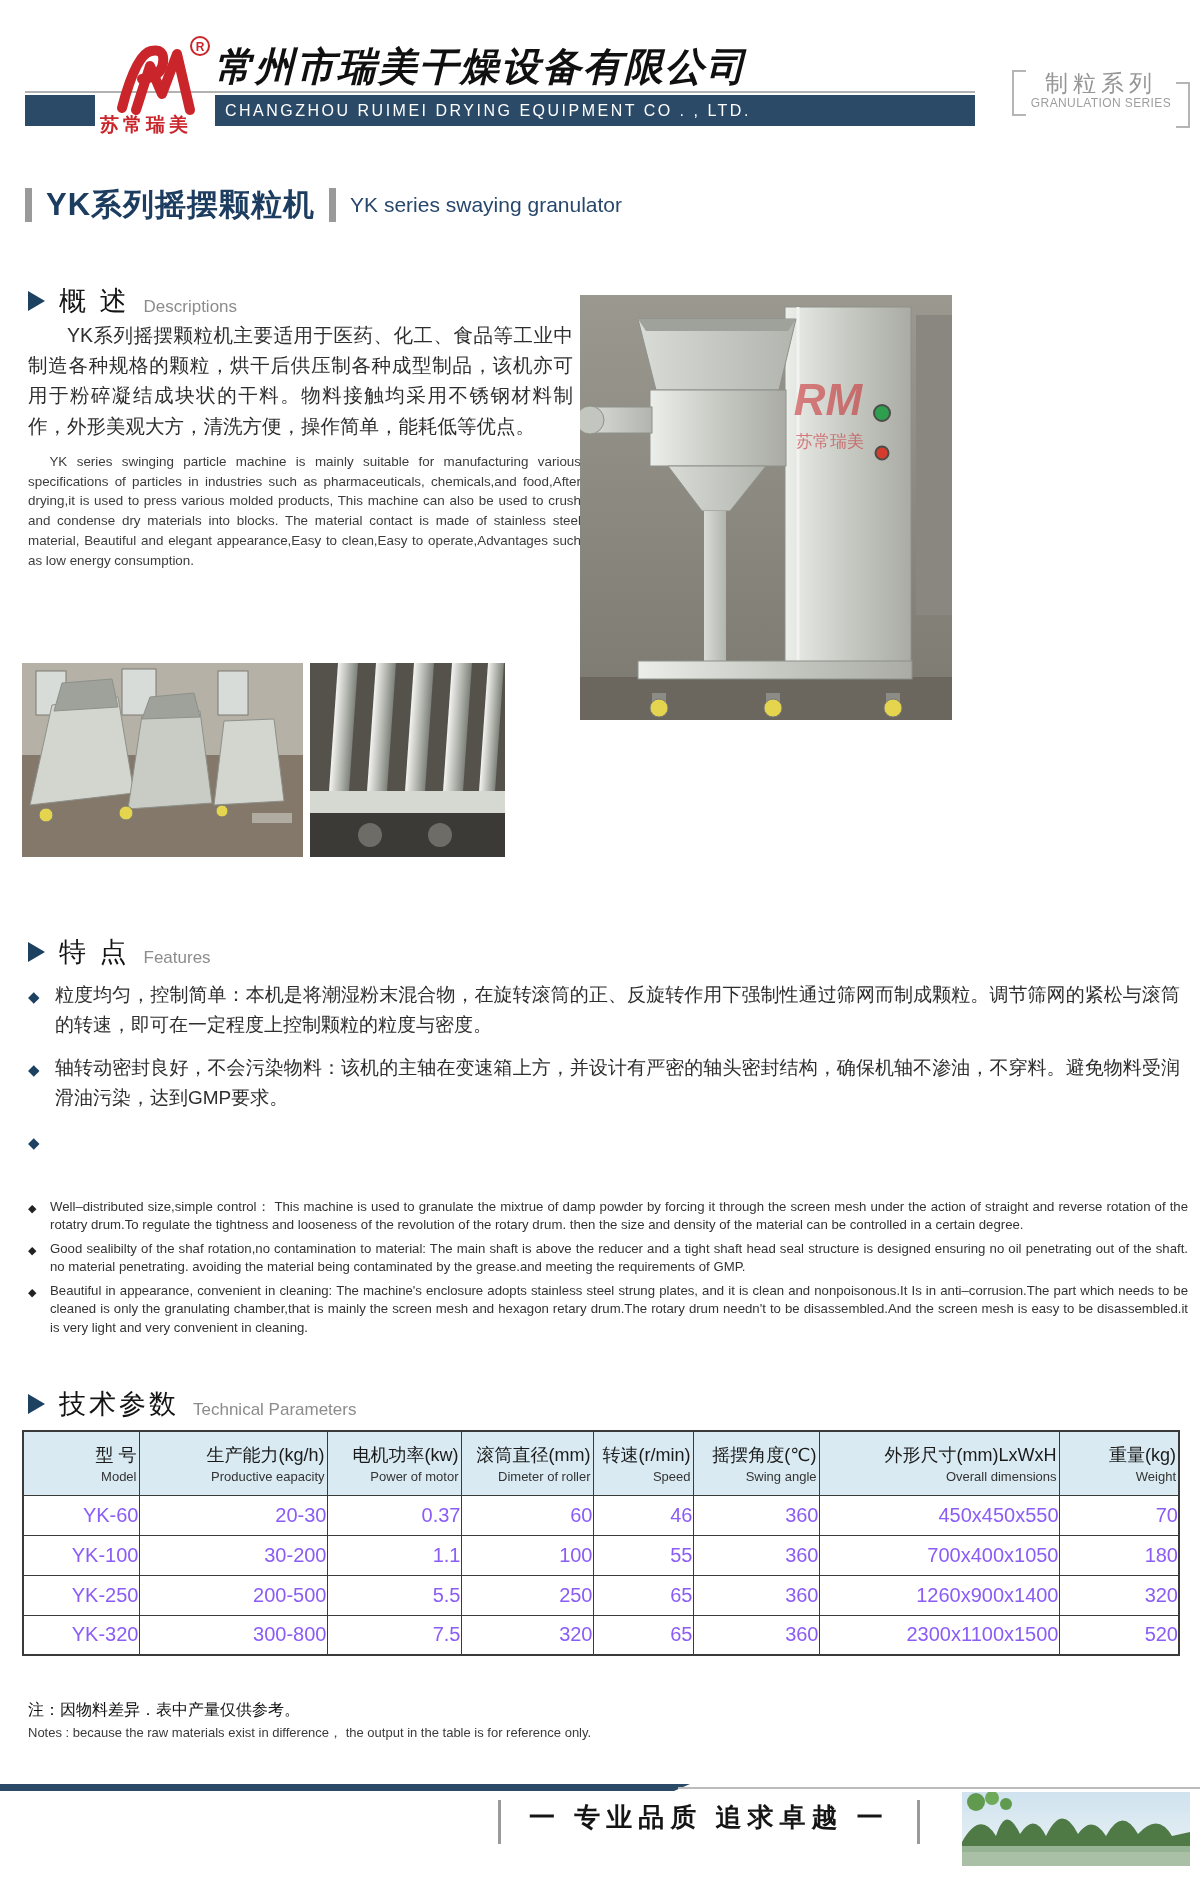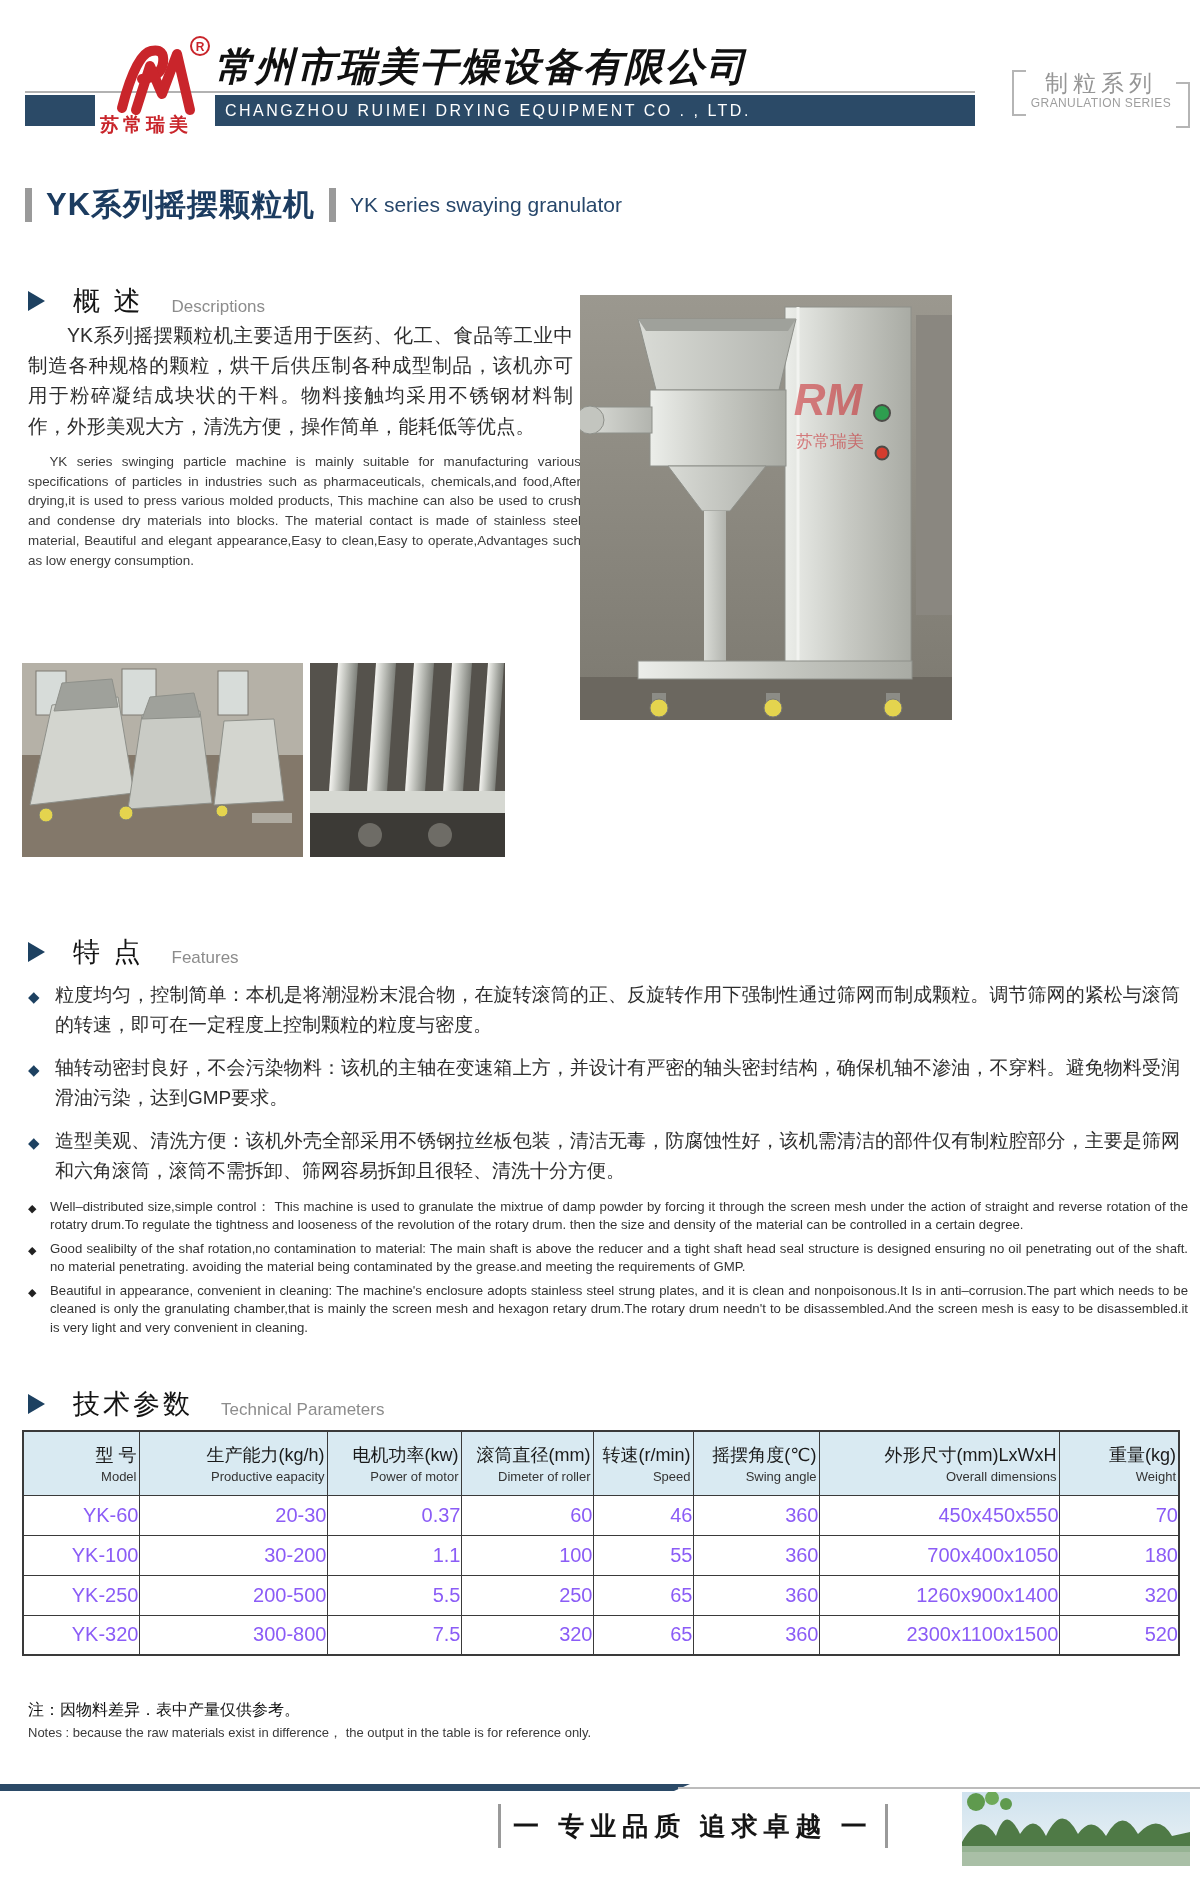--- a/index.html
+++ b/index.html
@@ -21,21 +21,21 @@
   .series-cn{font-size:23px;letter-spacing:5px;line-height:1.15;color:#969696}
   .series-en{font-size:12px;letter-spacing:.4px;color:#9e9e9e}
 
   
   .title-row{left:25px;top:184px;display:flex;align-items:center;gap:14px}
   .vbar{width:7px;height:34px;background:#9a9a9a}
   .title-cn{color:#1c3c60;font-size:31px;font-weight:bold;letter-spacing:1px;white-space:nowrap}
   .title-en{color:#27476b;font-size:21px;white-space:nowrap}
 
   
-  .sec{display:flex;align-items:center;gap:28px}
+  .sec{display:flex;align-items:center;gap:14px}
   .tri{width:0;height:0;border-left:17px solid #1d4161;border-top:10px solid transparent;border-bottom:10px solid transparent}
   .sec-cn{font-size:27px;color:#141414;letter-spacing:3px;white-space:nowrap}
   .sec-en{font-size:17px;color:#8c8c8c;white-space:nowrap;align-self:flex-end;padding-bottom:2px}
 
   
   .sec-desc{left:28px;top:283px}
   .desc-cn{left:28px;top:320px;width:545px;font-size:19.5px;line-height:1.55;color:#2e2e2e;text-align:justify;text-indent:2em}
   .desc-en{left:28px;top:452px;width:553px;font-size:13.4px;line-height:1.47;color:#3c3c3c;text-align:justify;text-indent:1.6em}
 
   
@@ -63,21 +63,21 @@
   .th-en{display:block;font-size:13px;color:#333;margin-top:2px}
   .ptable td{height:40px;font-size:20px;color:#8b5cf6}
 
   .note{left:28px;top:1700px}
   .note-cn{font-size:16px;color:#111}
   .note-en{font-size:13px;color:#3a3a3a;margin-top:3px}
 
   
   .foot-navy{left:0;top:1784px;width:690px;height:7px;background:#2b4a67;clip-path:polygon(0 0,100% 0,calc(100% - 16px) 100%,0 100%)}
   .foot-gray{left:678px;top:1787px;width:522px;height:2px;background:#bcbcbc}
-  .slogan-row{left:498px;top:1800px;display:flex;align-items:center;gap:12px;height:52px}
+  .slogan-row{left:498px;top:1800px;display:flex;align-items:flex-start;gap:28px;height:52px}
   .vbar2{width:3px;height:44px;background:#9a9a9a}
   .slogan-text{font-size:26px;font-weight:bold;color:#151515;letter-spacing:6px;white-space:nowrap}
   .foot-photo{left:962px;top:1792px;width:228px;height:74px}
 </style>
 </head>
 <body>
 
 <div class="page">
 
   <div class="abs hdr-topline"></div>
@@ -215,21 +215,21 @@
 
   <div class="abs sec sec-feat">
     <div class="tri"></div>
     <div class="sec-cn">特  点</div>
     <div class="sec-en">Features</div>
   </div>
 
   <div class="abs feat-cn">
     <div class="item"><span class="diamond">◆</span><span>粒度均匀，控制简单：本机是将潮湿粉末混合物，在旋转滚筒的正、反旋转作用下强制性通过筛网而制成颗粒。调节筛网的紧松与滚筒的转速，即可在一定程度上控制颗粒的粒度与密度。</span></div>
     <div class="item"><span class="diamond">◆</span><span>轴转动密封良好，不会污染物料：该机的主轴在变速箱上方，并设计有严密的轴头密封结构，确保机轴不渗油，不穿料。避免物料受润滑油污染，达到GMP要求。</span></div>
-    <div class="item"><span class="diamond">◆</span><span>造型美观、清洗方便：该机外壳全部采用不锈钢拉丝板包装，清洁无毒，防腐蚀性好，该机需清洁的部件仅有制粒腔部分，主要是筛网和六角滚筒，滚筒不需拆卸、筛网容易拆卸且很轻、清洗十分方便。</span></div>
+    <div class="item"><span class="diamond">◆</span></div>
   </div>
 
   <div class="abs feat-en">
     <div class="item"><span class="diamond">◆</span><span>Well–distributed size,simple control： This machine is used to granulate the mixtrue of damp powder by forcing it through the screen mesh under the action of straight and reverse rotation of the rotatry drum.To regulate the tightness and looseness of the revolution of the rotary drum.  then the size and density of the material can be controlled in a certain degree.</span></div>
     <div class="item"><span class="diamond">◆</span><span>Good sealibilty of the shaf rotation,no contamination to material: The main shaft is above the reducer and a tight shaft head seal structure is designed ensuring no oil penetrating out of the shaft. no material  penetrating. avoiding the material being contaminated by the grease.and meeting the requirements of GMP.</span></div>
     <div class="item"><span class="diamond">◆</span><span>Beautiful in appearance, convenient in cleaning: The machine's enclosure adopts stainless steel strung plates, and it is clean and nonpoisonous.It Is in anti–corrusion.The part which needs to be cleaned is only the granulating chamber,that is mainly the screen mesh and hexagon retary drum.The rotary drum needn't to be disassembled.And the screen mesh is easy to be disassembled.it is very light and very convenient in cleaning.</span></div>
   </div>
 
   <div class="abs sec sec-tech">
     <div class="tri"></div>

